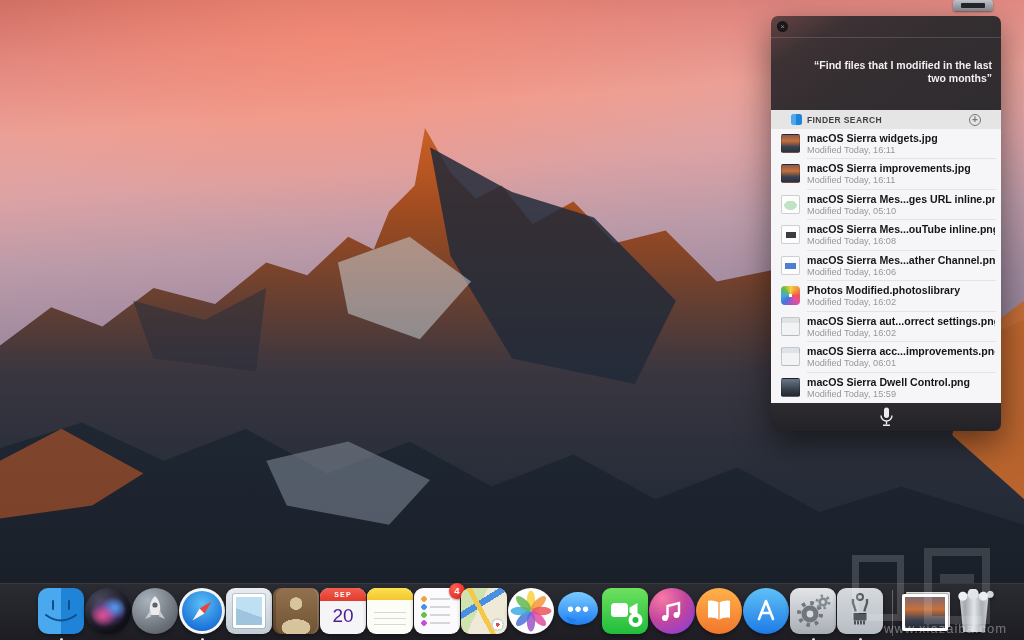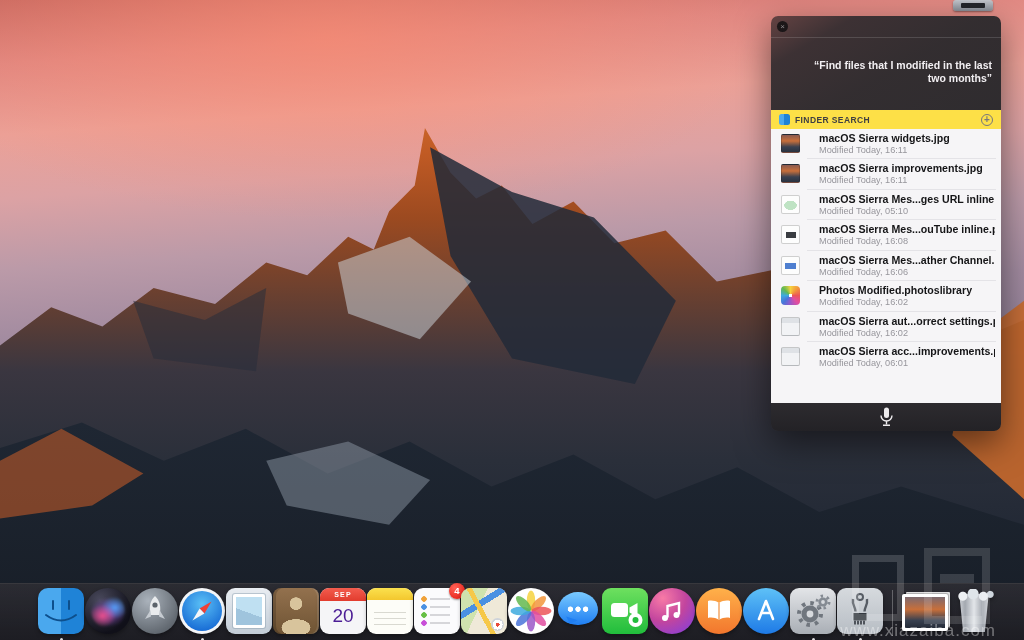--- a/index.html
+++ b/index.html
@@ -41,29 +41,29 @@
     overflow:hidden;box-shadow:0 12px 34px rgba(0,0,0,.5);z-index:5;}
   .sp-header{position:absolute;left:0;top:0;right:0;height:94px;
     background:linear-gradient(150deg,rgba(96,64,64,.97),rgba(55,46,49,.97) 22%,rgba(45,42,45,.97) 55%,rgba(41,40,43,.97));}
   .sp-titleline{position:absolute;left:0;right:0;top:21px;height:1px;background:rgba(255,255,255,.14);}
   .sp-close{position:absolute;left:6px;top:5px;width:11px;height:11px;border-radius:50%;
     background:rgba(18,16,18,.85);color:#8d8a8d;font-size:8px;line-height:11px;text-align:center;cursor:default;}
   .sp-query{position:absolute;top:23px;right:9px;width:198px;text-align:right;
     color:#f2eff2;font-size:10.5px;line-height:13px;font-weight:700;margin-top:20px;}
   .sp-response{position:absolute;top:51px;left:10px;width:172px;
     color:#fbfafc;font-size:11px;line-height:13.5px;font-weight:700;}
-  .sp-finderbar{position:absolute;left:0;right:0;top:94px;height:19px;background:#fde047;
-    display:flex;align-items:center;padding:0 8px;box-sizing:border-box;}
+  .sp-finderbar{position:absolute;left:0;right:0;top:94px;height:19px;background:#e5e5e5;
+    display:flex;align-items:center;padding:0 20px;box-sizing:border-box;}
   .sp-findericon{width:11px;height:11px;border-radius:2.5px;margin-right:5px;flex:none;
     background:linear-gradient(90deg,#4aa8ee 50%,#1f83d7 50%);}
   .sp-findertitle{flex:1;font-size:8.5px;font-weight:700;letter-spacing:.4px;color:#3e3e43;}
   .sp-plus{width:12px;height:12px;border-radius:50%;border:1px solid #77777c;box-sizing:border-box;
     color:#77777c;font-size:10px;line-height:10px;text-align:center;font-weight:700;flex:none;}
   .sp-list{position:absolute;left:0;right:0;top:113px;height:274px;background:#f6f5f7;}
-  .row{position:relative;height:30.44px;box-sizing:border-box;padding:3px 6px 0 48px;}
+  .row{position:relative;height:30.44px;box-sizing:border-box;padding:3px 6px 0 36px;}
   .row::after{content:"";position:absolute;left:36px;right:5px;bottom:0;height:1px;background:#e4e3e7;}
   .row:last-child::after{display:none;}
   .thumb{position:absolute;left:10px;top:5px;width:19px;height:19px;border:1px solid rgba(0,0,0,.18);
     border-radius:2px;box-sizing:border-box;background:#fff;}
   .row-name{font-size:10.6px;font-weight:700;color:#151517;white-space:nowrap;overflow:hidden;}
   .row-meta{font-size:9.2px;color:#97969c;margin-top:1px;white-space:nowrap;}
   .th-mountain{background:linear-gradient(180deg,#8a5a50 0%,#c86f3a 35%,#3a4150 70%,#2a3240 100%);}
   .th-msg-green{background:radial-gradient(ellipse 60% 45% at 50% 55%,#bfe3c4 0 60%,transparent 62%),#fdfdfd;}
   .th-msg-dark{background:linear-gradient(#3a3d42,#3a3d42) 50% 55%/10px 6px no-repeat,#fdfdfd;}
   .th-msg-blue{background:linear-gradient(#4f7fd0,#4f7fd0) 50% 55%/11px 6px no-repeat,#fdfdfd;}
@@ -166,21 +166,21 @@
     background:linear-gradient(90deg,rgba(232,235,240,.92),rgba(198,204,212,.8) 22%,rgba(238,241,245,.95) 50%,rgba(196,202,210,.8) 78%,rgba(230,233,238,.92));
     clip-path:polygon(4% 0,96% 0,84% 100%,16% 100%);border-radius:3px;}
   .trash-paper{position:absolute;left:5px;top:1px;right:3px;height:12px;
     background:radial-gradient(circle at 18% 60%,#eef1f4 0 4px,transparent 5px),
                radial-gradient(circle at 45% 40%,#dfe5ea 0 5px,transparent 6px),
                radial-gradient(circle at 72% 60%,#e9edf1 0 4px,transparent 5px),
                radial-gradient(circle at 90% 45%,#cfd6de 0 3px,transparent 4px);}
 
   
   .wm{position:absolute;z-index:10;pointer-events:none;}
-  .wm-text{right:28px;top:621px;font-size:17px;letter-spacing:1px;color:rgba(255,255,255,.38);}
+  .wm-text{right:17px;top:621px;font-size:13px;letter-spacing:1px;color:rgba(255,255,255,.38);}
   .wm-logo-a{right:120px;top:555px;width:52px;height:66px;border:7px solid rgba(255,255,255,.16);box-sizing:border-box;}
   .wm-logo-b{right:34px;top:548px;width:66px;height:76px;border:8px solid rgba(255,255,255,.14);box-sizing:border-box;}
   .wm-logo-b::after{content:"";position:absolute;left:8px;right:8px;top:18px;height:9px;background:rgba(255,255,255,.14);}
 </style>
 </head>
 <body>
 
 <div class="wp">
   <div class="sky"></div>
   <div class="mtn-main"></div>
@@ -250,20 +250,25 @@
     <div class="row-name">macOS Sierra aut...orrect settings.png</div>
     <div class="row-meta">Modified Today, 16:02</div>
   </div>
 
   <div class="row">
     <span class="thumb th-shot-light"></span>
     <div class="row-name">macOS Sierra acc...improvements.png</div>
     <div class="row-meta">Modified Today, 06:01</div>
   </div>
 
+  <div class="row">
+    <span class="thumb th-dark-photo"></span>
+    <div class="row-name">macOS Sierra Dwell Control.png</div>
+    <div class="row-meta">Modified Today, 15:59</div>
+  </div>
 </div>
   <div class="sp-footer">
     <svg width="13" height="20" viewBox="0 0 13 20">
       <rect x="4" y="0.5" width="5" height="10.5" rx="2.5" fill="#eceaec"></rect>
       <path d="M1 8.5 a5.5 5.5 0 0 0 11 0" fill="none" stroke="#eceaec" stroke-width="1.4"></path>
       <line x1="6.5" y1="14" x2="6.5" y2="17.5" stroke="#eceaec" stroke-width="1.4"></line>
       <line x1="3" y1="18.2" x2="10" y2="18.2" stroke="#eceaec" stroke-width="1.4"></line>
     </svg>
   </div>
 </div>

